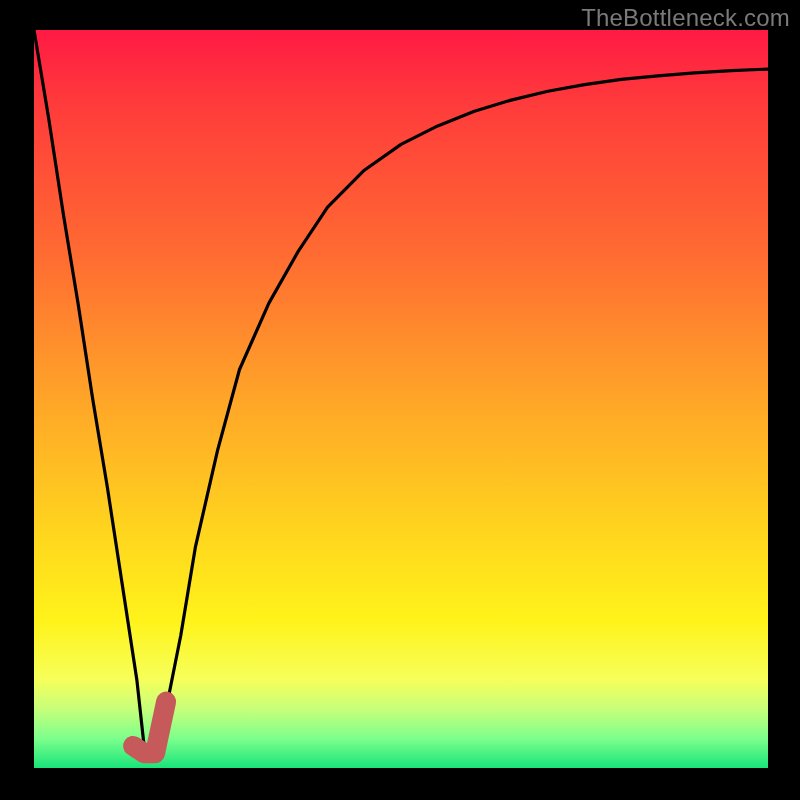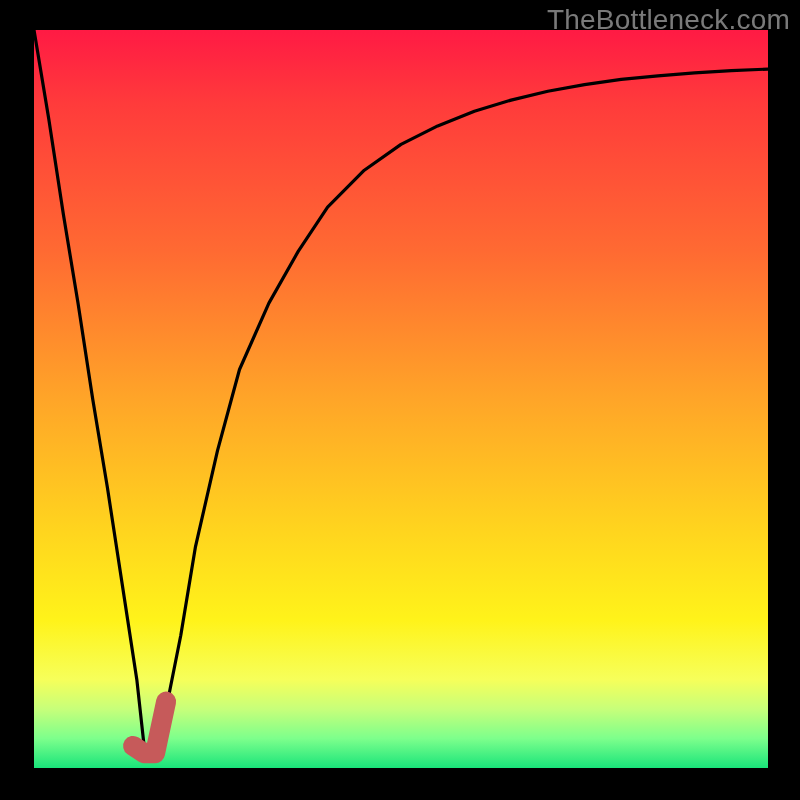--- a/index.html
+++ b/index.html
@@ -38,21 +38,21 @@
       #c7ff7a 92%,
       #7dff8c 96%,
       #19e47a 100%
     );
   }
   .watermark {
     position: absolute;
     top: 4px;
     right: 10px;
     color: #7a7a7a;
-    font-size: 28px;
+    font-size: 24px;
     letter-spacing: 0.2px;
     user-select: none;
   }
   svg.curve {
     position: absolute;
     left: 0;
     top: 0;
   }
 </style>
 </head>

